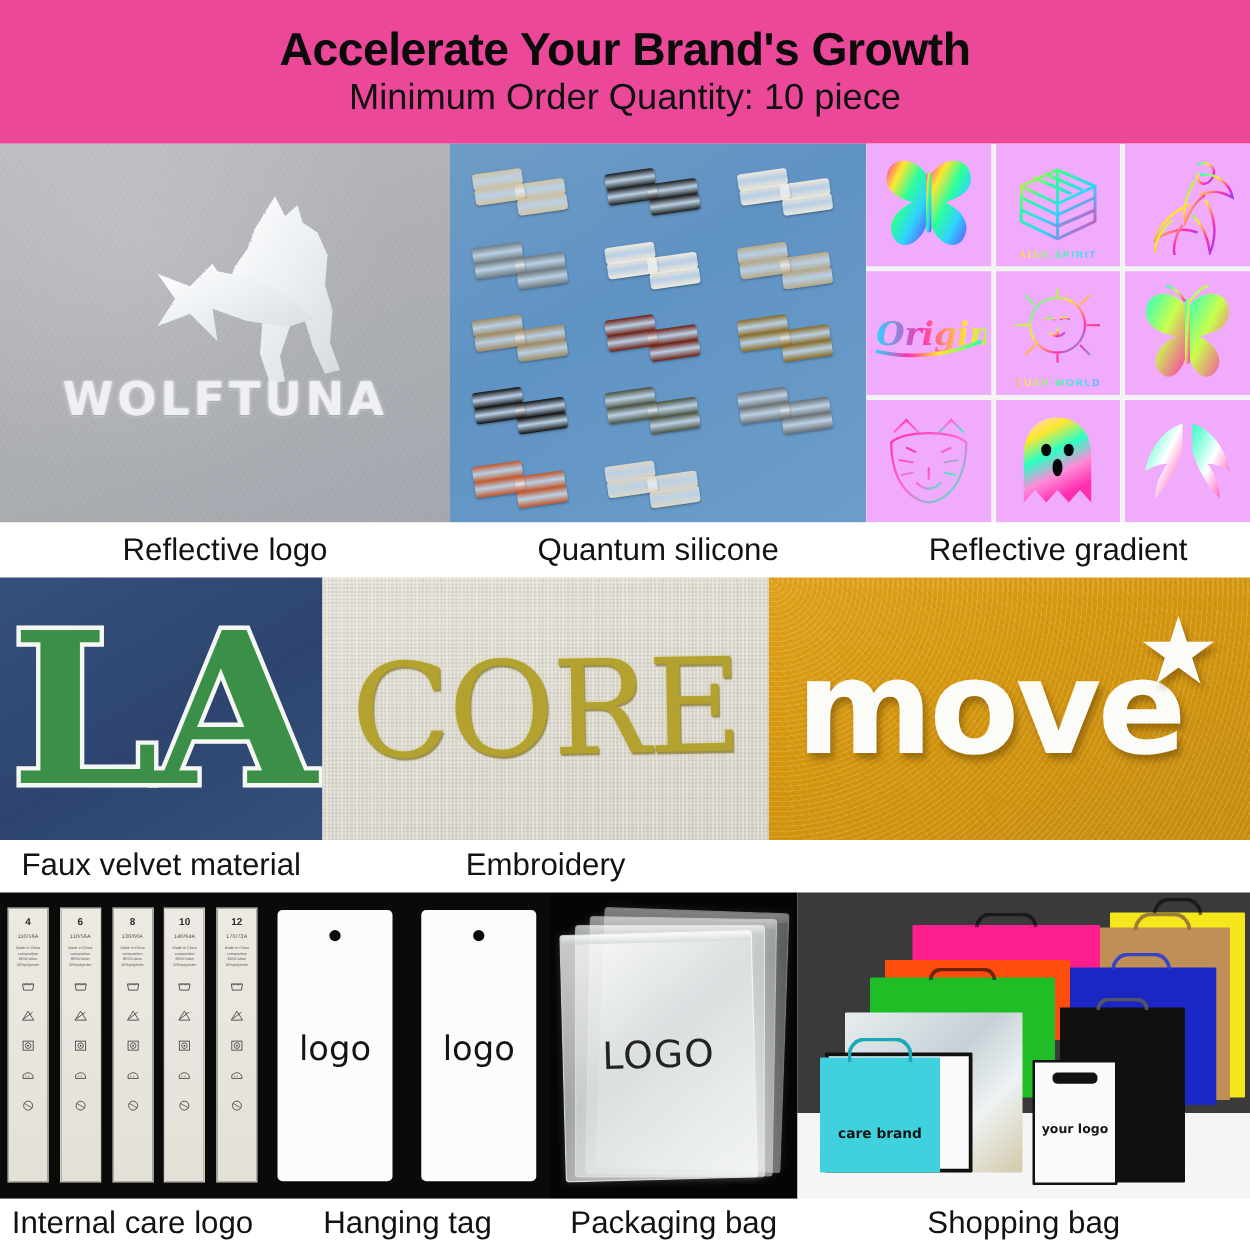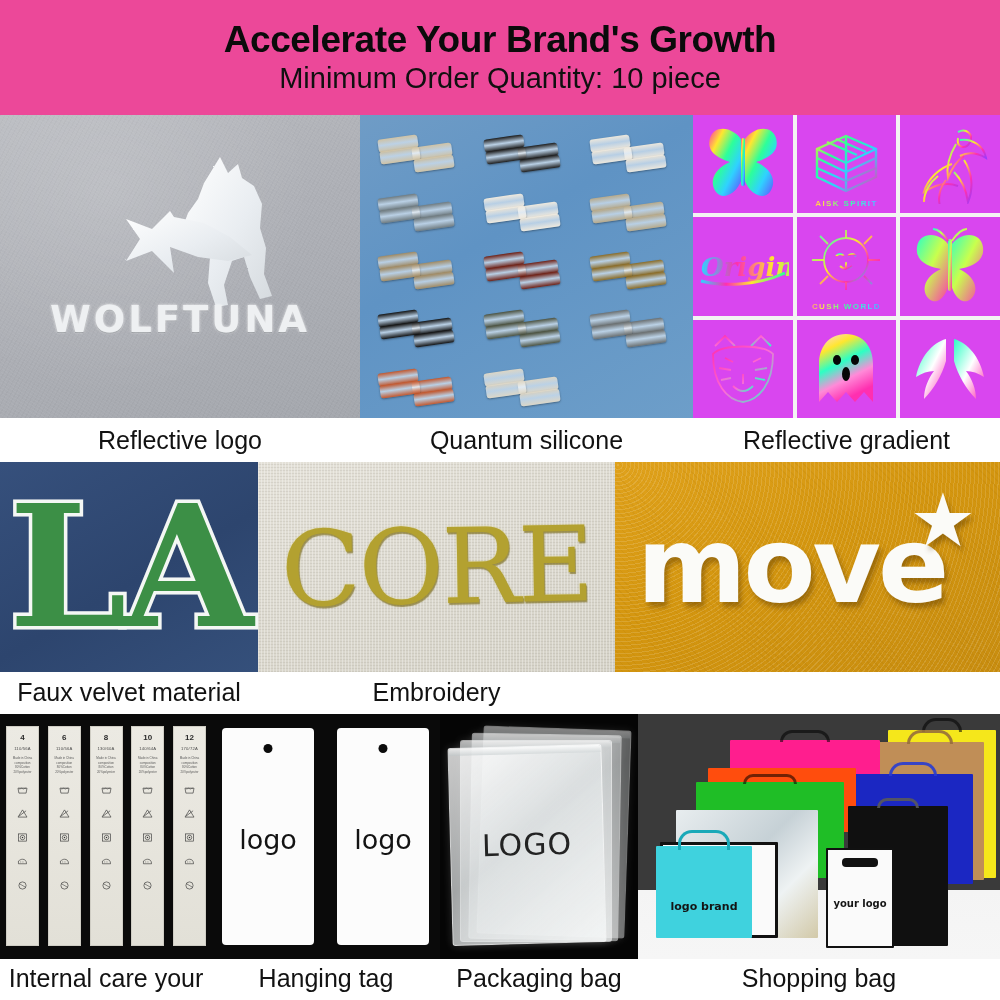--- a/index.html
+++ b/index.html
@@ -53,21 +53,21 @@
   .chev i { position:absolute; display:block; width:40px; height:13px;
             border-radius:3px; }
   .chev i.a { left:0;  top:4px;  transform:skewX(-0deg) rotate(-8deg); }
   .chev i.b { left:34px; top:12px; transform:rotate(-8deg); }
 
   
   .p-gradient { left:693px; top:115px; width:307px; height:303px; background:#f3f3f3; }
   .g-grid { position:absolute; inset:0; display:grid;
             grid-template-columns:repeat(3,1fr); grid-template-rows:repeat(3,1fr);
             gap:4px; }
-  .g-cell { background:#d946ef; position:relative; overflow:hidden;
+  .g-cell { background:#f0abfc; position:relative; overflow:hidden;
             display:flex; align-items:center; justify-content:center; }
   .g-label { position:absolute; bottom:5px; left:0; width:100%; text-align:center;
              font-size:8px; letter-spacing:1.4px; font-weight:bold;
              -webkit-background-clip:text; background-clip:text; color:transparent;
              background-image:linear-gradient(90deg,#ff3fb5,#ffe93f,#3dff9e,#3fd8ff,#7a4bff); }
 
   
   .p-velvet { left:0; top:462px; width:258px; height:210px;
       background:linear-gradient(150deg,#36507c 0%,#2d456e 55%,#35507b 100%); }
   .la { position:absolute; left:0; top:0; width:258px; height:210px;
@@ -702,29 +702,29 @@
       <div class="handle" style="top:-8px;width:54px;height:10px"></div>
       </div>
     <div class="bag" style="left:210px;top:92px;width:100px;height:140px;background:#101010">
       <div class="handle" style="top:-8px;width:42px;height:10px;border-color:rgba(90,90,90,.9)"></div>
       </div>
     <div class="bag" style="left:38px;top:96px;width:142px;height:128px;
          background:linear-gradient(135deg,#e8edef,#c6d1d6 45%,#eef2f3 70%,#d2c9a8 100%)"></div>
     <div class="bag" style="left:22px;top:128px;width:118px;height:96px;background:#fafafa;border:3px solid #111"></div>
     <div class="bag" style="left:18px;top:132px;width:96px;height:92px;background:#3fd2de">
       <div class="handle" style="top:-16px;width:52px;height:20px;border-color:#19a9b8"></div>
-      <div class="bag-txt" style="top:54px;font-size:11px">logo brand</div>
+      <div class="bag-txt" style="top:54px;font-size:11px">care brand</div>
     </div>
     <div class="bag" style="left:188px;top:134px;width:68px;height:100px;background:#fafafa;border:2px solid #111">
       <div class="handle" style="top:8px;width:36px;height:9px;border-radius:4px;
            border:none;background:#111;transform:translateX(-50%)"></div>
       <div class="bag-txt" style="top:48px;font-size:10px">your logo</div>
     </div>
   </div>
 
   <div class="caption-band" style="top:959px;height:41px">
-    <div class="caption" style="left:0;width:212px;top:5px">Internal care your</div>
+    <div class="caption" style="left:0;width:212px;top:5px">Internal care logo</div>
     <div class="caption" style="left:440px;width:198px;top:5px">Packaging bag</div>
     <div class="caption" style="left:212px;width:228px;top:5px">Hanging tag</div>
     <div class="caption" style="left:638px;width:362px;top:5px">Shopping bag</div>
   </div>
 
 </div>
 
 </body></html>

